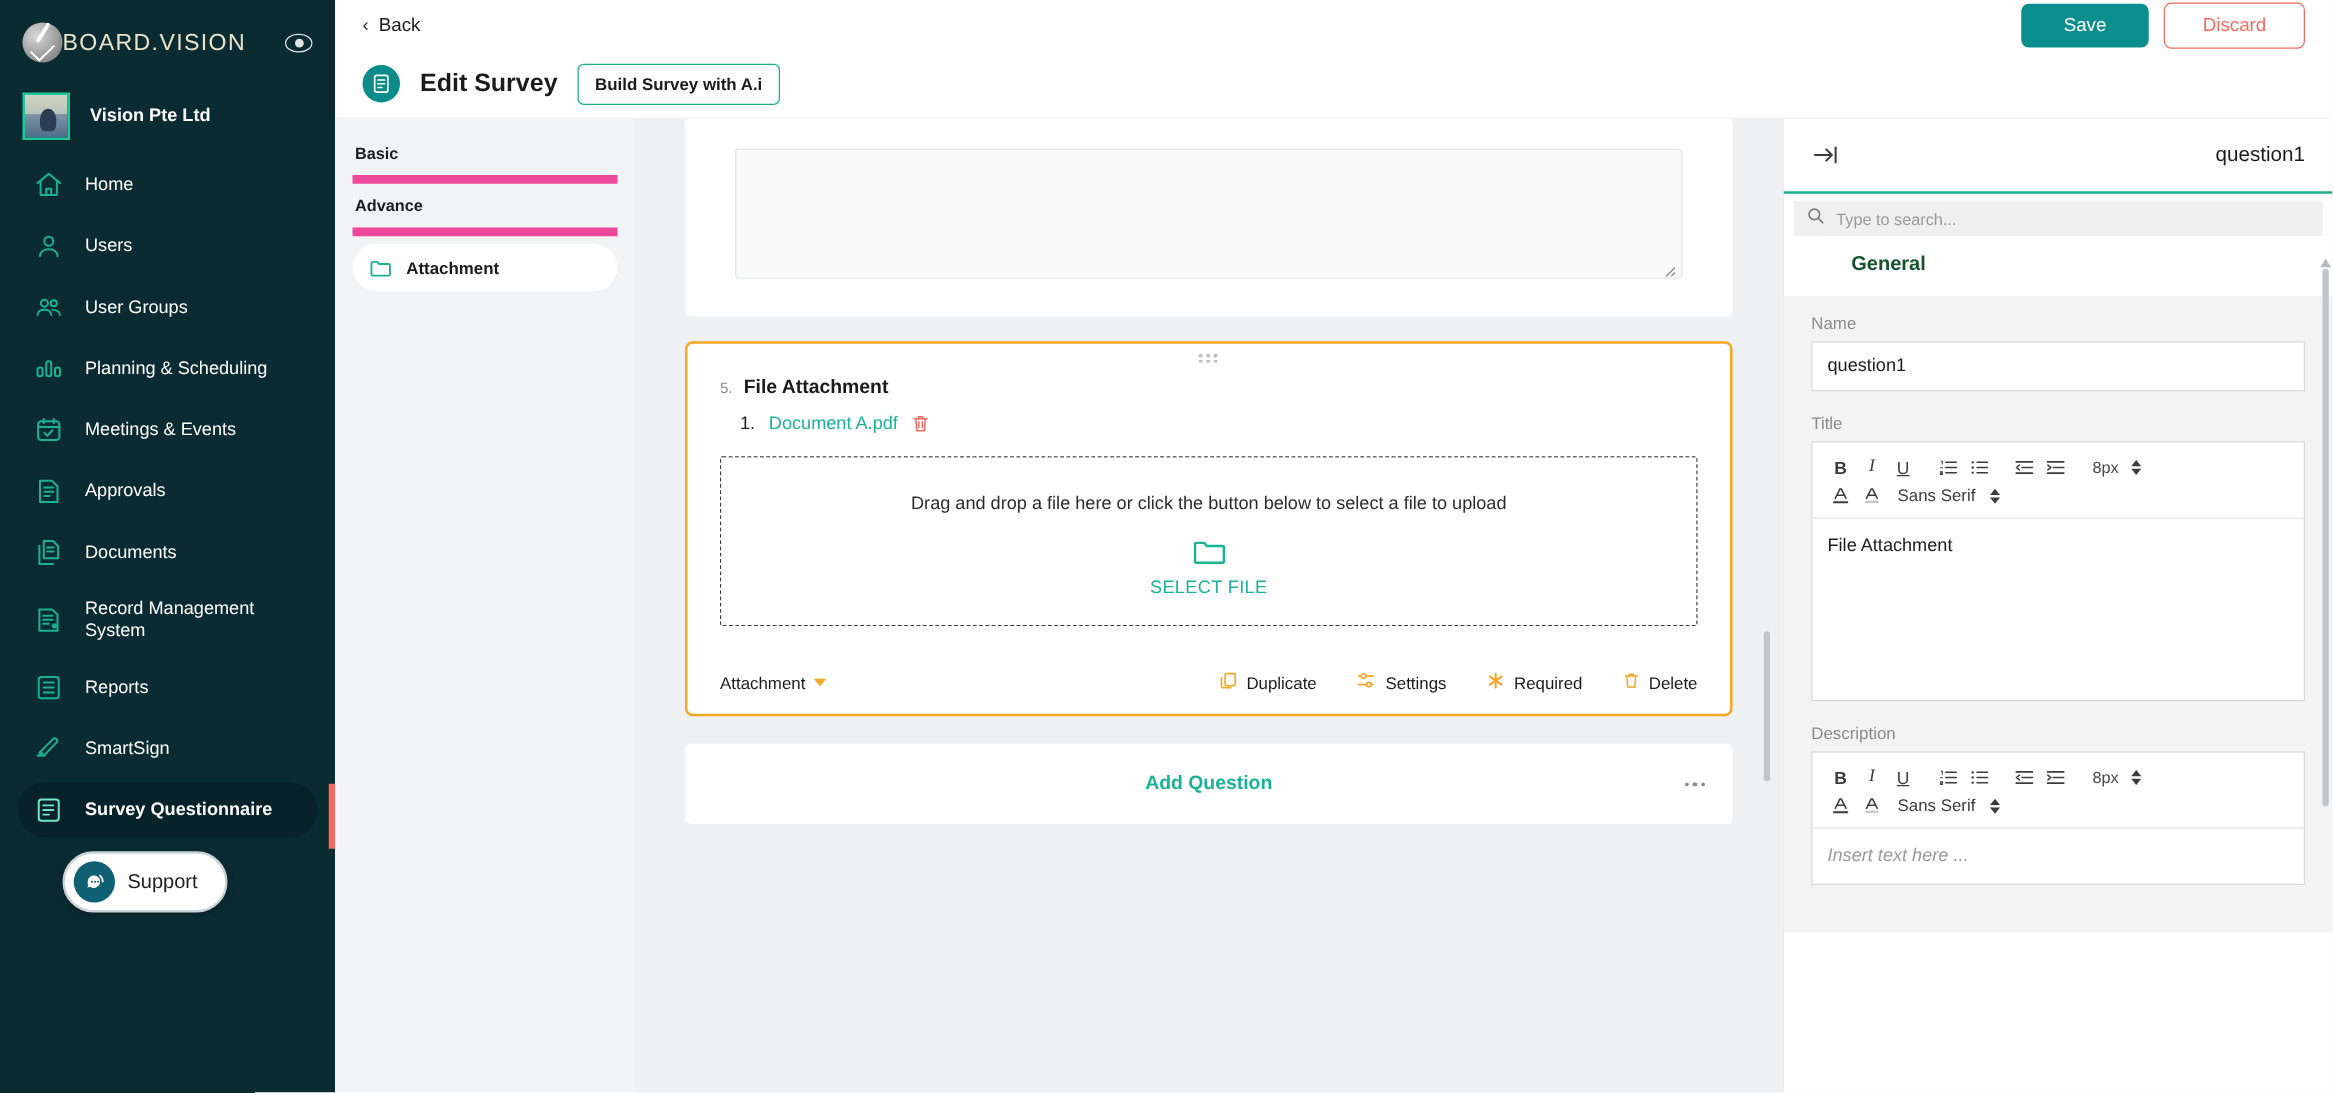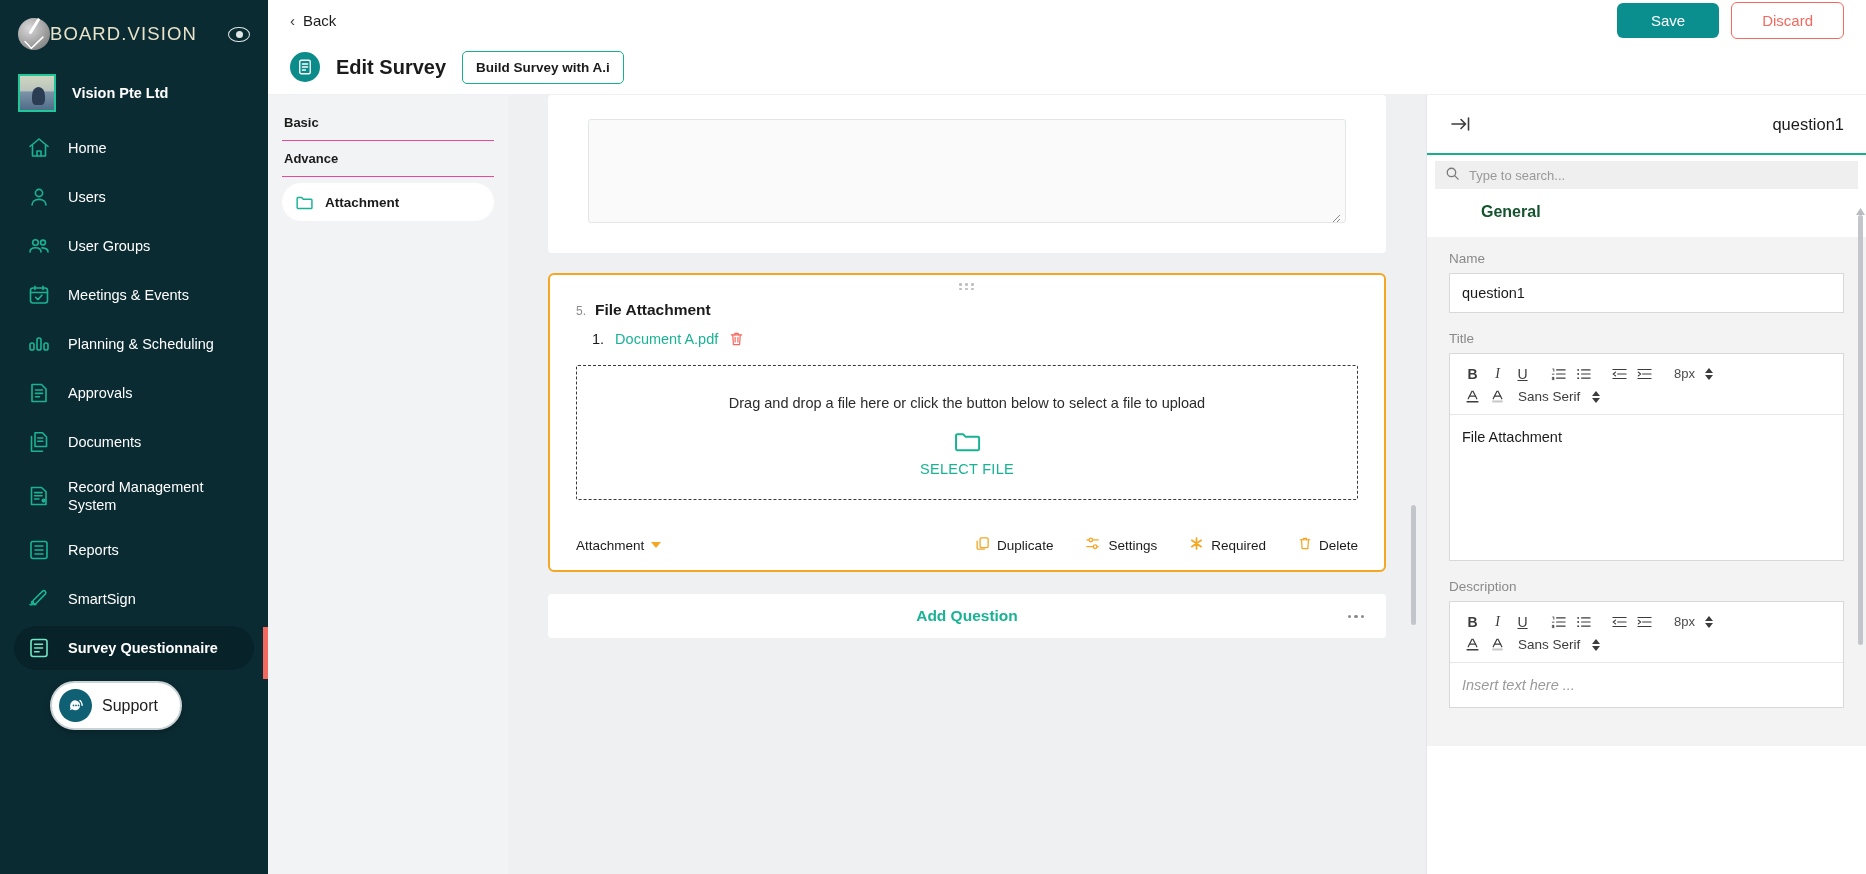--- a/index.html
+++ b/index.html
@@ -131,21 +131,21 @@
   .tool-btn { cursor: pointer; opacity: .9; }
 
   .designer-body { flex: 1 1 auto; display: flex; min-height: 0; }
 
   
   .toolbox {
     width: 240px; flex: 0 0 240px; background: #f2f3f4; padding: 10px 14px 0 14px; overflow: hidden;
   }
   .tbx-group {
     font-size: 13px; font-weight: bold; color: #1b1b1b; padding: 10px 2px;
-    border-bottom: 1px solid #ec4899; cursor: pointer;
+    border-bottom: 7px solid #ec4899; cursor: pointer;
   }
   .tbx-item {
     display: flex; align-items: center; gap: 11px; padding: 9px 12px; margin-top: 6px;
     border-radius: 22px; font-size: 13.5px; cursor: pointer;
   }
   .tbx-item.disabled { color: #9aa0a4; }
   .tbx-item.pill { background: #ffffff; font-weight: bold; color: #1b1b1b; }
   .tbx-ico { width: 20px; height: 20px; flex: 0 0 20px; display: flex; align-items: center; justify-content: center; }
 
   
@@ -193,21 +193,21 @@
   .qfooter {
     display: flex; align-items: center; padding: 18px 0 16px 0; margin-top: 18px;
   }
   .qf-left { display: flex; align-items: center; gap: 7px; font-size: 13.5px; color: #1b1b1b; cursor: pointer; }
   .qf-caret { width: 0; height: 0; border-left: 5px solid transparent; border-right: 5px solid transparent;
               border-top: 6px solid #f5a623; }
   .qf-right { margin-left: auto; display: flex; gap: 32px; align-items: center; }
   .qf-act { display: flex; align-items: center; gap: 7px; font-size: 13.5px; color: #1b1b1b; cursor: pointer; }
 
   .addq {
-    background: #fff; border-radius: 4px; height: 44px; display: flex; align-items: center;
+    background: #fff; border-radius: 4px; height: 64px; display: flex; align-items: center;
     justify-content: center; position: relative; cursor: pointer; margin-bottom: 26px;
   }
   .addq-label { color: #19b394; font-size: 15.5px; font-weight: bold; }
   .addq-more { position: absolute; right: 22px; display: flex; gap: 3px; cursor: pointer; }
   .addq-more i { width: 3.5px; height: 3.5px; border-radius: 50%; background: #8b8b8b; display: block; }
 
   .canvas-scroll {
     position: absolute; right: 10px; top: 410px; width: 5px; height: 120px;
     background: #c2c6ca; border-radius: 3px; cursor: pointer;
   }
@@ -317,38 +317,38 @@
               <circle cx="16" cy="8.5" r="2.4"></circle>
               <path d="M3 18c0-2.8 2.5-4.3 5.5-4.3S14 15.2 14 18"></path>
               <path d="M15 13.9c2.8.1 6 1.4 6 4.1"></path>
             </svg>
         </span>
         <span class="nav-label">User Groups</span>
       </div>
 
       <div class="nav-item">
         <span class="nav-icon">
+          <svg width="24" height="24" viewBox="0 0 24 24" fill="none" stroke="#19b394" stroke-width="1.6">
+              <rect x="3" y="11" width="4" height="7" rx="1.8"></rect>
+              <rect x="10" y="6" width="4" height="12" rx="1.8"></rect>
+              <rect x="17" y="11" width="4" height="7" rx="1.8"></rect>
+            </svg>
+        </span>
+        <span class="nav-label">Planning &amp; Scheduling</span>
+      </div>
+
+      <div class="nav-item">
+        <span class="nav-icon">
           <svg width="24" height="24" viewBox="0 0 24 24" fill="none" stroke="#19b394" stroke-width="1.6" stroke-linecap="round" stroke-linejoin="round">
               <rect x="3.5" y="5" width="17" height="15" rx="2.5"></rect>
               <path d="M3.5 9.5h17M8 3.2v3.4M16 3.2v3.4"></path>
               <path d="M8.6 14.3l2.3 2.3 4-4.4"></path>
             </svg>
         </span>
         <span class="nav-label">Meetings &amp; Events</span>
-      </div>
-
-      <div class="nav-item">
-        <span class="nav-icon">
-          <svg width="24" height="24" viewBox="0 0 24 24" fill="none" stroke="#19b394" stroke-width="1.6">
-              <rect x="3" y="11" width="4" height="7" rx="1.8"></rect>
-              <rect x="10" y="6" width="4" height="12" rx="1.8"></rect>
-              <rect x="17" y="11" width="4" height="7" rx="1.8"></rect>
-            </svg>
-        </span>
-        <span class="nav-label">Planning &amp; Scheduling</span>
       </div>
 
       <div class="nav-item">
         <span class="nav-icon">
           <svg width="24" height="24" viewBox="0 0 24 24" fill="none" stroke="#19b394" stroke-width="1.6" stroke-linecap="round" stroke-linejoin="round">
               <path d="M5 3.5h9.5L19 8v12.5H5z"></path>
               <path d="M8.5 9h7M8.5 12.4h7M8.5 15.8h4"></path>
             </svg>
         </span>
         <span class="nav-label">Approvals</span>

